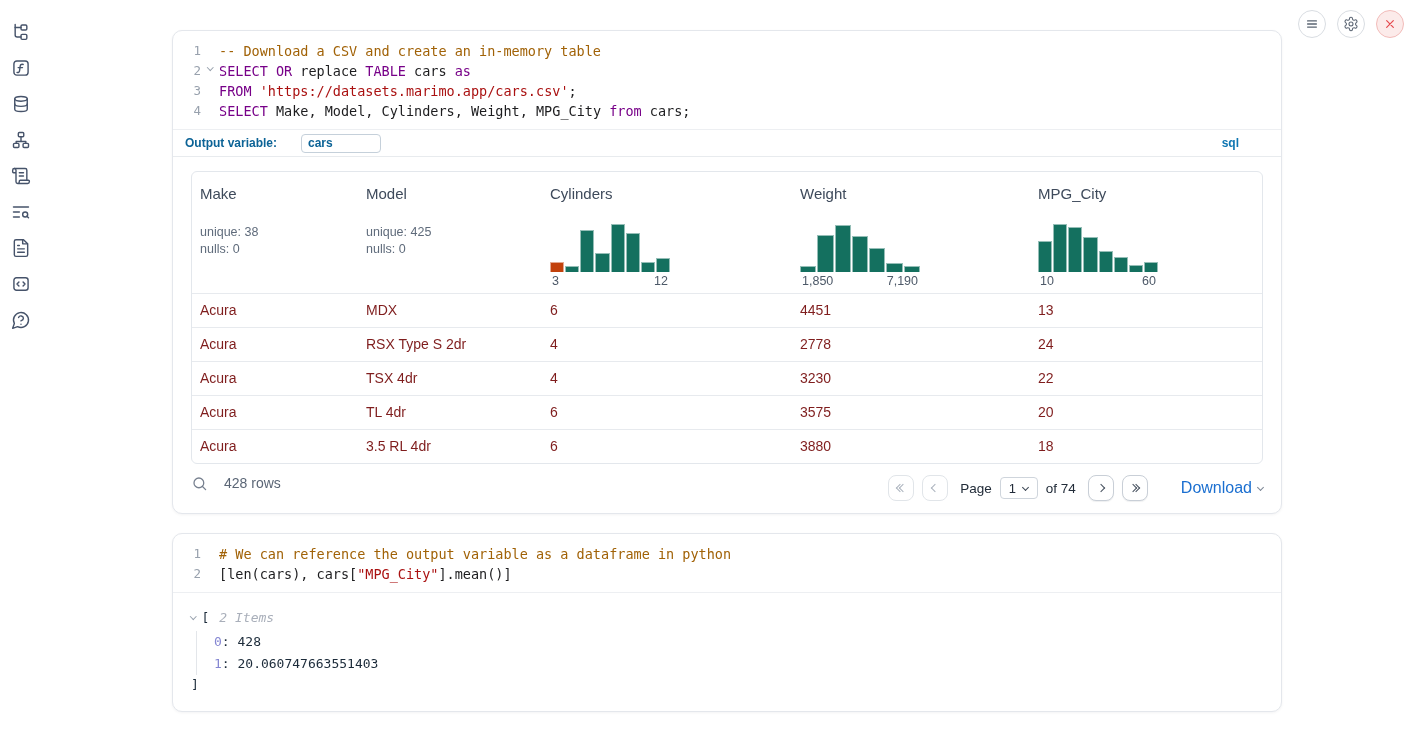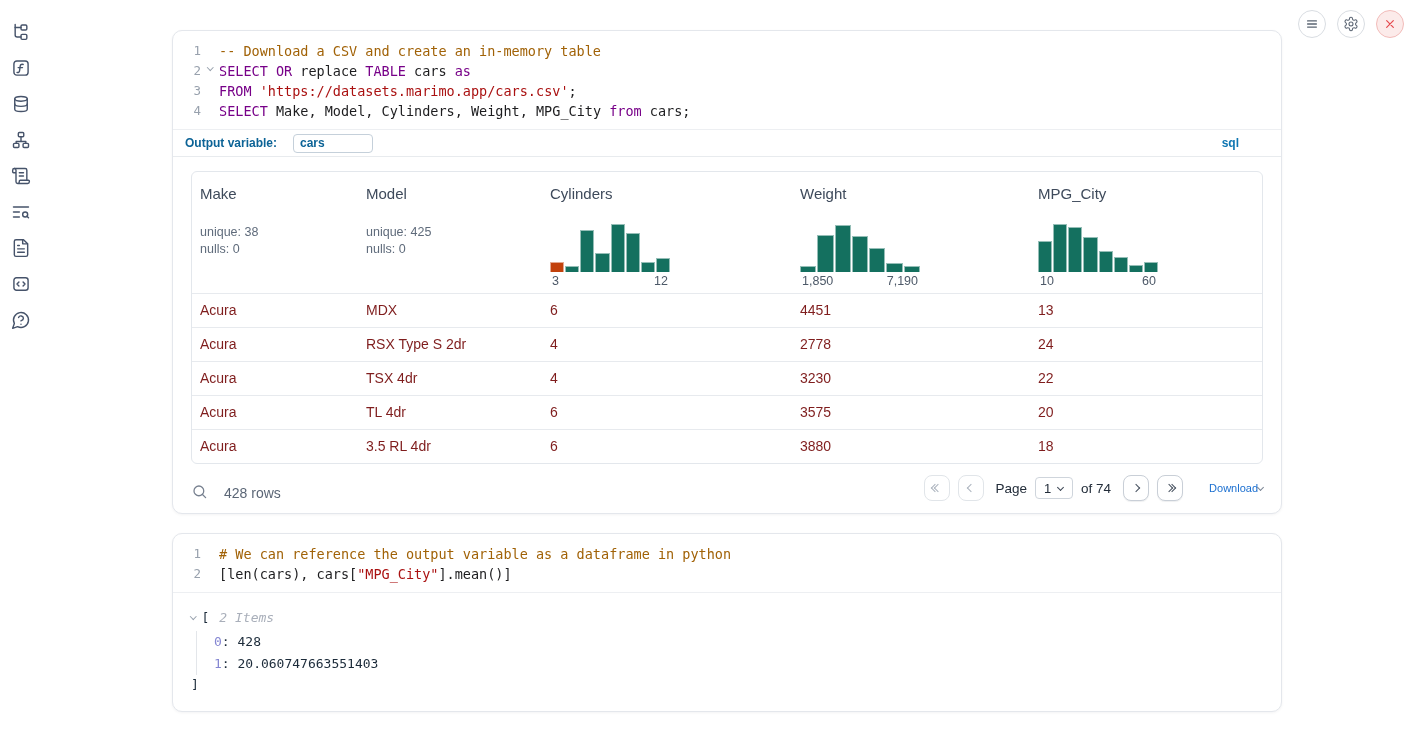--- a/index.html
+++ b/index.html
@@ -26,61 +26,61 @@
   .code-area{padding:10px 0 8px;border-bottom:1px solid #edeff2}
   .code-line{display:flex;font-family:"DejaVu Sans Mono","Liberation Mono",monospace;font-size:13.5px;line-height:20px}
   .gutter{width:30px;flex:none;text-align:right;color:#98a1ad;font-size:12.5px;position:relative;padding-right:2px}
   .fold-chev{position:absolute;right:-9px;top:8px}
   .code-text{padding-left:16px;white-space:pre;cursor:text}
   .tok-comment{color:#a16207}
   .tok-kw{color:#770088}
   .tok-str{color:#aa1111}
   .tok-plain{color:#1d1d1f}
 
-  .outvar-row{display:flex;align-items:center;height:27px;padding:0 12px;border-bottom:1px solid #e8ebee;gap:16px}
+  .outvar-row{display:flex;align-items:center;height:27px;padding:0 12px;border-bottom:1px solid #e8ebee;gap:24px}
   .outvar-label{font-size:12px;font-weight:700;color:#0c6396}
   .outvar-input{width:80px;height:19px;border:1px solid #c5d0da;border-radius:4px;font-size:12px;font-weight:700;color:#0c6396;padding:0 6px;font-family:"Liberation Sans","DejaVu Sans",sans-serif;outline:none}
   .lang-badge{margin-left:auto;margin-right:30px;font-size:12px;font-weight:700;color:#0f76b2}
 
   
   .table-wrap{margin:14px 18px 0;border:1px solid #e3e7ec;border-radius:6px;overflow:hidden}
   .t-grid{display:grid;grid-template-columns:166px 184px 250px 238px 1fr}
   .th{padding:13px 8px 8px;position:relative;height:121px;cursor:pointer}
   .col-name{font-size:15px;color:#3e4a5b}
   .col-stat{font-size:12.5px;color:#5f6b7b}
   .col-stat:nth-of-type(2){margin-top:23px}
   .col-stat + .col-stat{margin-top:3px}
   .hist{position:absolute;left:8px;bottom:5px;width:120px}
   .hist-bars{height:50px;display:flex;align-items:flex-end;gap:1px}
   .hist-bar{flex:1;background:#14705f;border:1px solid rgba(255,255,255,.55);border-bottom:none}
   .hist-axis{display:flex;justify-content:space-between;font-size:12.5px;color:#4d5968;margin-top:2px;padding:0 2px}
   .t-row{border-top:1px solid #e7eaee}
   .td{padding:8px 8px 9px;font-size:14px;color:#7f1d1d;white-space:nowrap;overflow:hidden}
 
   
-  .table-footer{display:flex;align-items:flex-end;padding:11px 18px 0;}
+  .table-footer{display:flex;align-items:flex-start;padding:11px 18px 0;}
   .search-btn{width:18px;height:18px;cursor:pointer;flex:none}
   .search-btn svg{width:100%;height:100%;fill:none;stroke:#77808f;stroke-width:1.7;stroke-linecap:round}
   .row-count{font-size:14px;color:#5b6676;margin-left:15px}
   .pager{margin-left:auto;display:flex;align-items:center;gap:8px}
   .pg-btn{width:26px;height:26px;border-radius:8px;border:1px solid #c9cfd7;background:#fff;display:flex;align-items:center;justify-content:center;box-shadow:0 1px 1px rgba(16,24,40,.07);cursor:pointer}
   .pg-btn.disabled{border-color:#e1e5e9;box-shadow:none}
   .pg-btn.disabled .chev{border-color:#aab2bd}
   .chev{display:inline-block;width:6px;height:6px;border-right:1.8px solid #45505e;border-bottom:1.8px solid #45505e}
   .chev.right{transform:rotate(-45deg)}
   .chev.left{transform:rotate(135deg)}
   .chev.down{transform:rotate(45deg);margin-top:-4px}
   .chev.tiny{width:4.5px;height:4.5px;border-width:1.5px;border-color:#98a1ad}
   .dbl{display:flex;align-items:center}
   .dbl .chev + .chev{margin-left:-3px}
   .page-label{font-size:13.5px;color:#222c39;margin-left:4px}
   .page-select{min-width:38px;height:22px;border:1px solid #cfd5dc;border-radius:4px;display:flex;align-items:center;gap:7px;padding:0 6px 0 8px;font-size:13px;color:#222c39;cursor:pointer;background:#fff}
   .page-select .chev{width:5px;height:5px;border-width:1.6px;border-color:#3c4654;margin-top:-2px}
   .of-label{font-size:13.5px;color:#222c39;margin-right:4px}
-  .download{display:flex;align-items:center;color:#1b6fd0;font-size:11px;margin-left:18px;cursor:pointer}
+  .download{display:flex;align-items:center;gap:6px;color:#1b6fd0;font-size:16px;margin-left:25px;cursor:pointer}
   .download .chev{width:5px;height:5px;border-width:1.6px;border-color:#7c8694;margin-top:-2px}
 
   
   .result-area{padding:15px 18px 0;font-family:"DejaVu Sans Mono","Liberation Mono",monospace;font-size:13px;color:#1c2b3a}
   .tree-header{display:flex;align-items:center;gap:4px;line-height:20px}
   .tree-caret{cursor:pointer;margin-right:2px}
   .bracket{color:#1c2b3a}
   .items-label{color:#a9afba;font-style:italic;margin-left:6px}
   .tree-body{margin-left:5px;border-left:1px solid #e3e6ea;padding-left:17px;margin-top:3px;margin-bottom:2px}
   .tree-item{line-height:22px}

